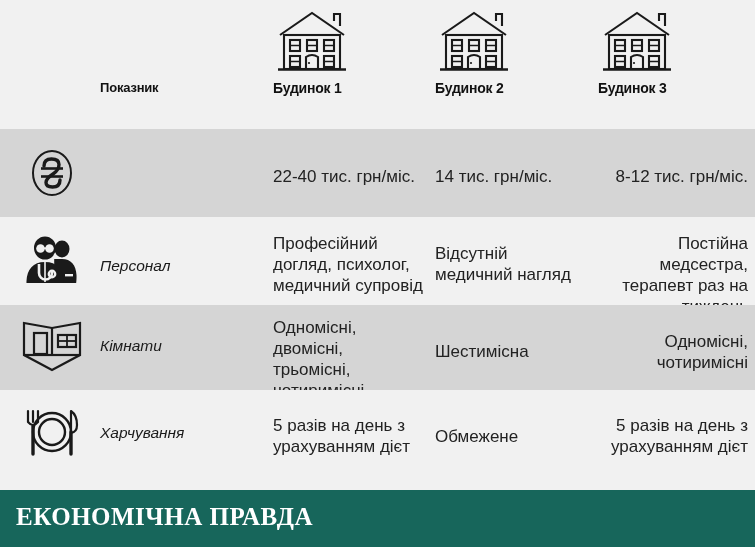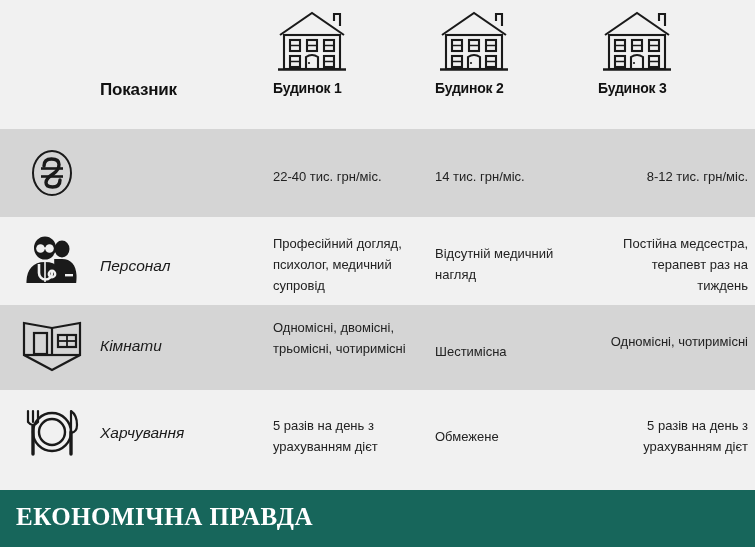--- a/index.html
+++ b/index.html
@@ -27,21 +27,21 @@
     position: absolute;
     left: 0; top: 0;
     width: 755px;
     height: 129px;
     background: #f1f1f1;
   }
   .header-label {
     position: absolute;
     left: 100px;
     top: 80px;
-    font-size: 17px;
+    font-size: 13px;
     font-weight: bold;
     color: #111111;
     letter-spacing: -0.2px;
   }
   .house-col {
     position: absolute;
     top: 0;
     width: 160px;
     height: 129px;
   }
@@ -83,21 +83,21 @@
   .row-label {
     position: absolute;
     left: 100px;
     font-size: 15.5px;
     font-style: italic;
     color: #1a1a1a;
     white-space: nowrap;
   }
   .cell {
     position: absolute;
-    font-size: 13px;
+    font-size: 17px;
     line-height: 21px;
     color: #222222;
     width: 150px;
   }
   .cell.c1 { left: 273px; }
   .cell.c2 { left: 435px; }
   .cell.c3 { left: 598px; text-align: right; }
 
   
   .row.r0 { top: 129px;  height: 88px; }

